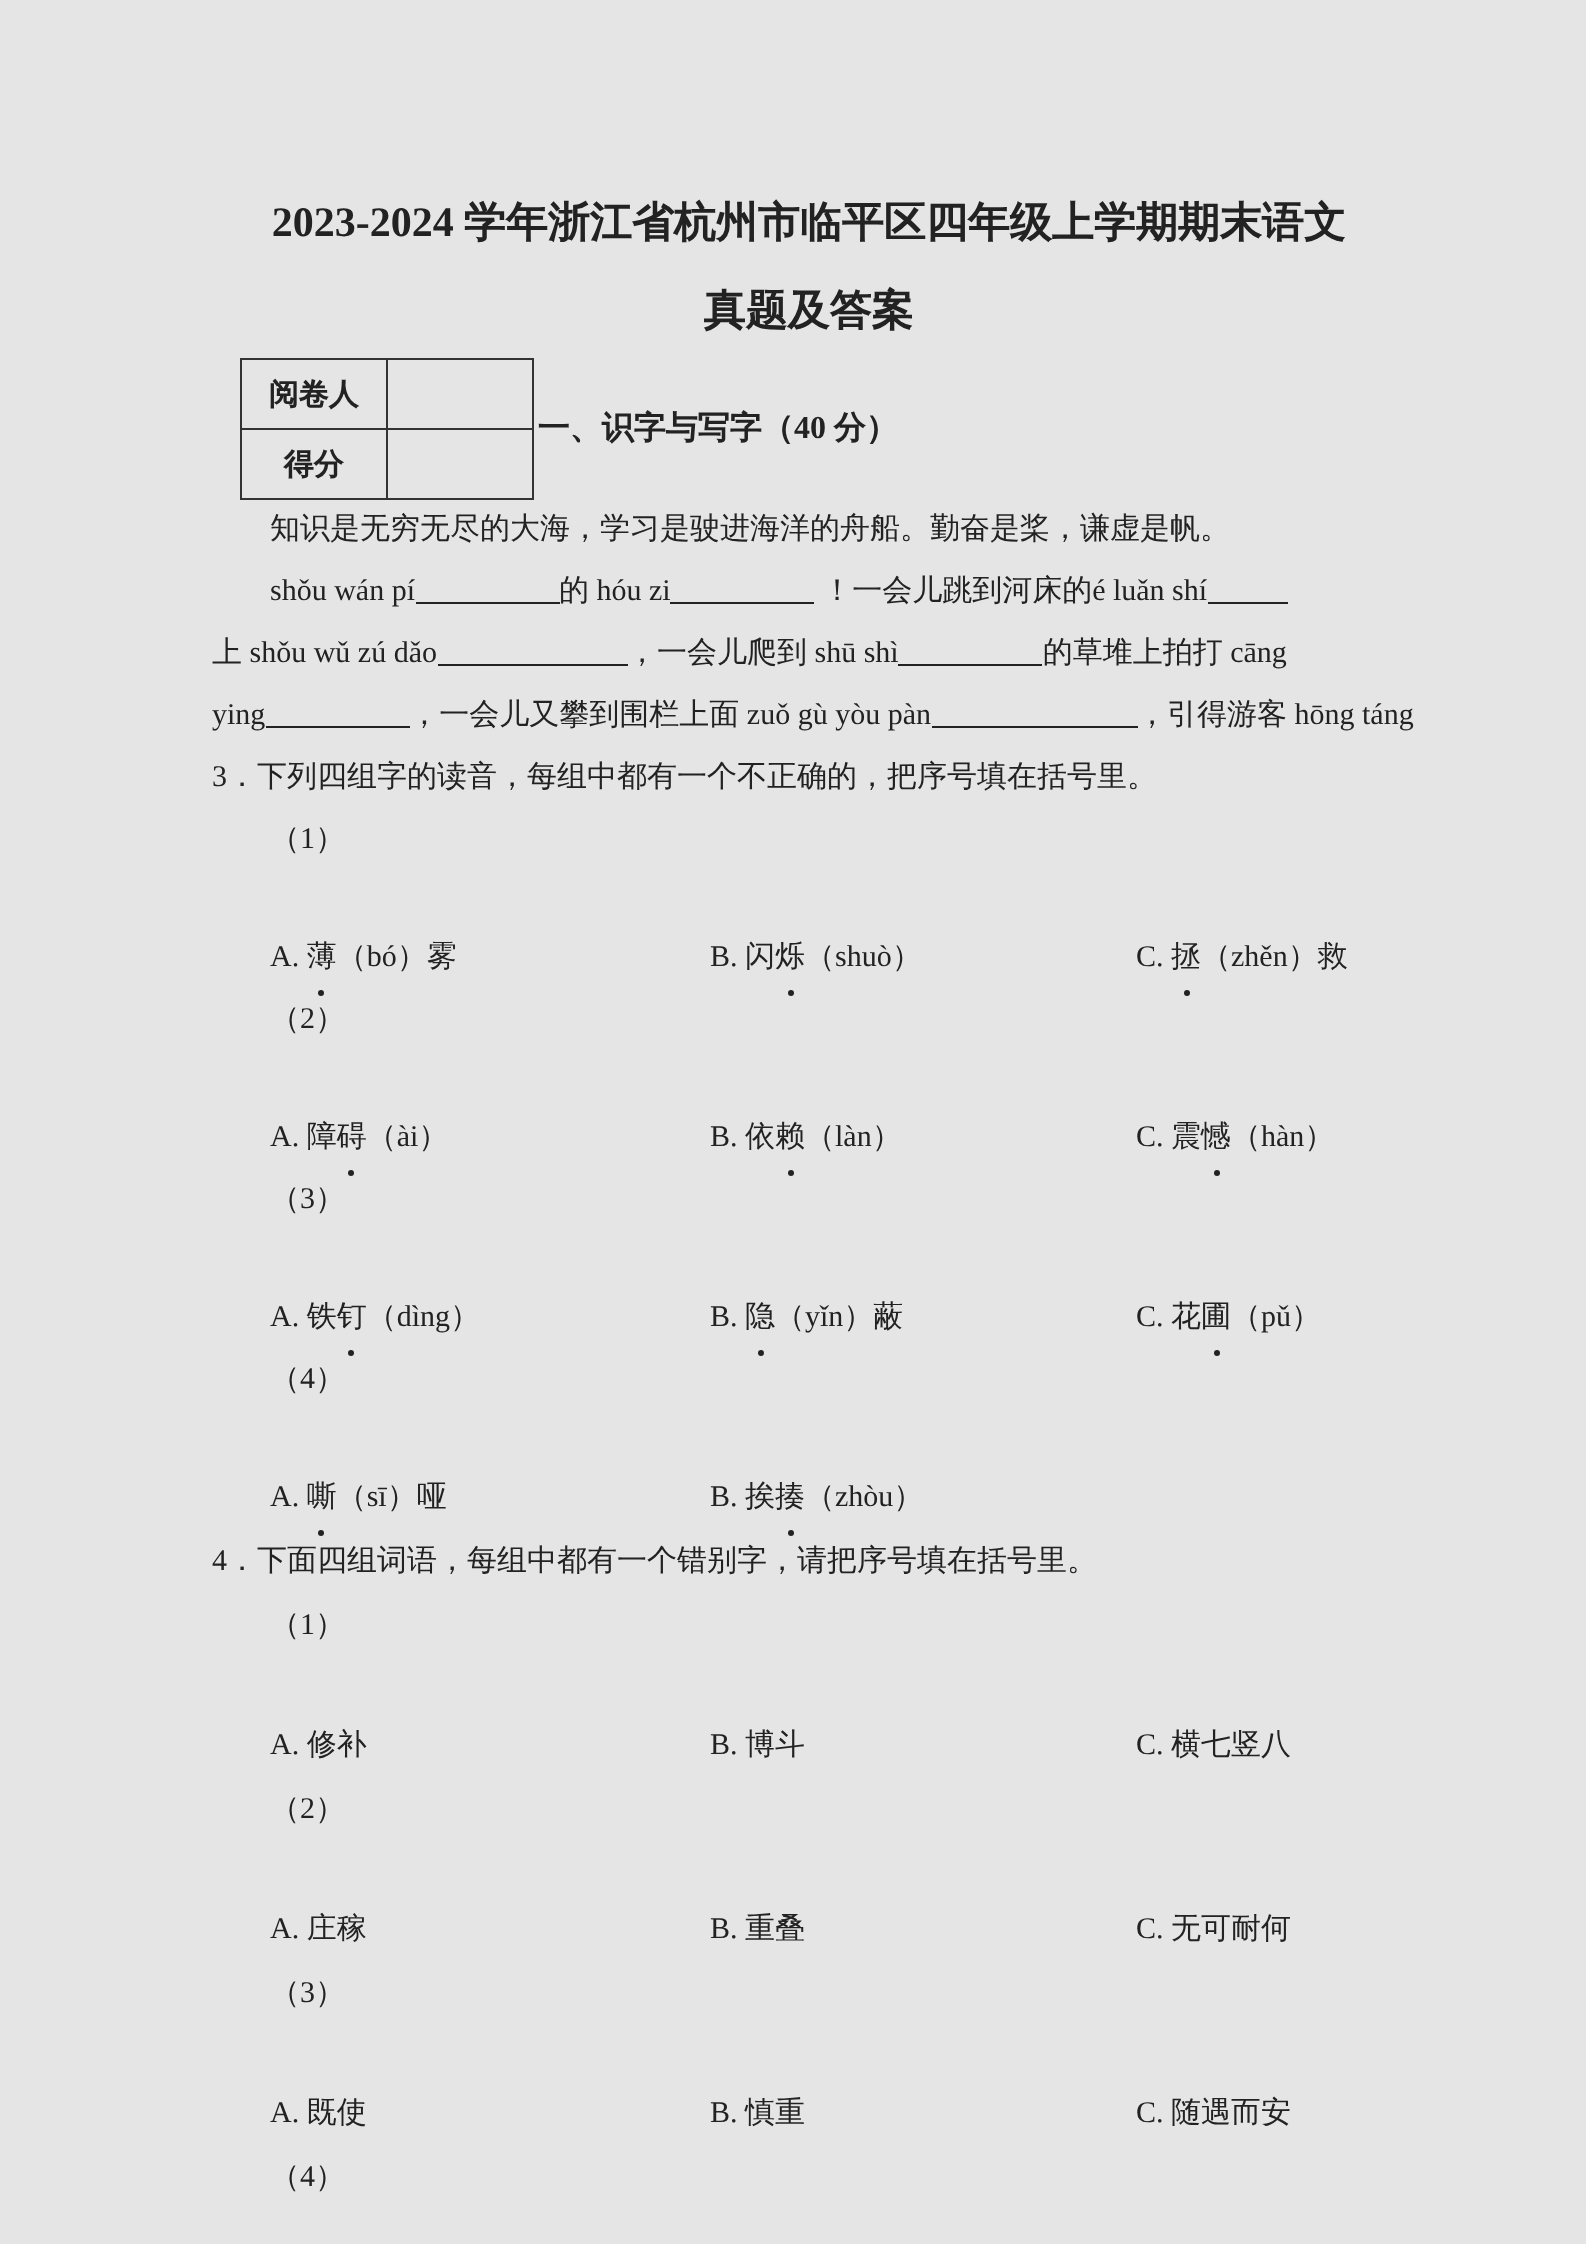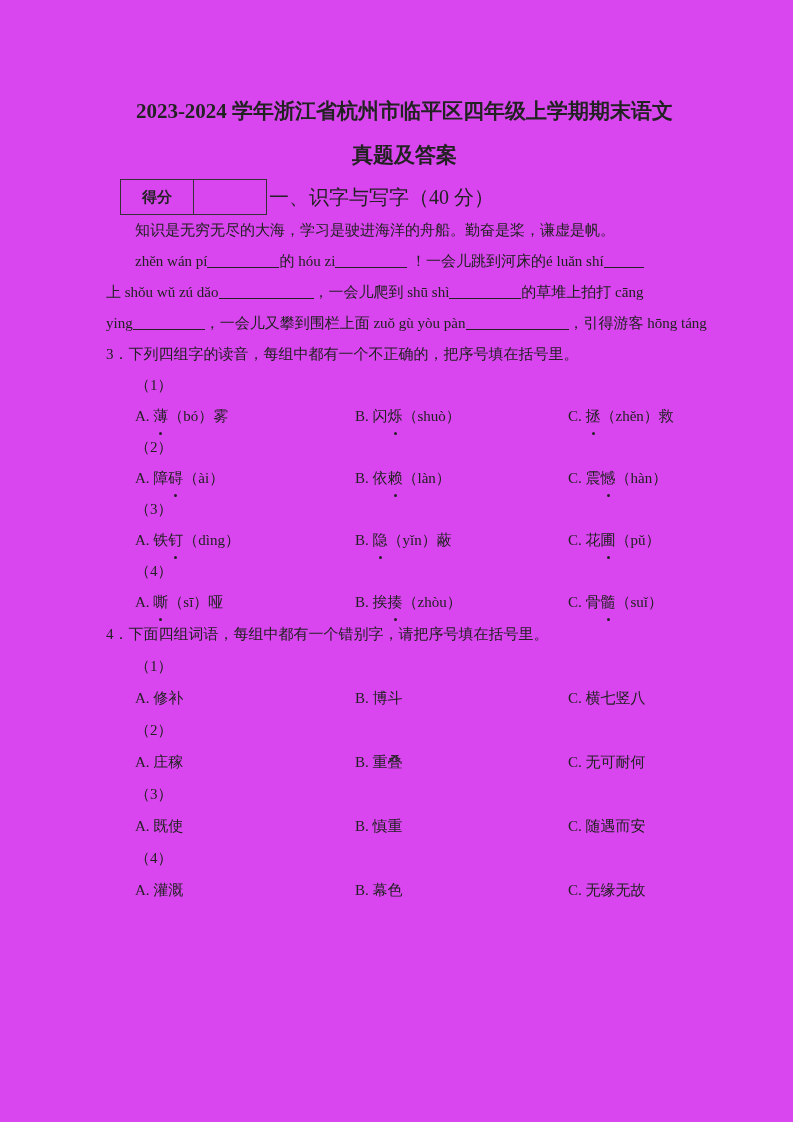--- a/index.html
+++ b/index.html
@@ -1,40 +1,40 @@
 <!DOCTYPE html>
 <html><head>
 <meta charset="utf-8">
 <style>
   html,body{margin:0;padding:0;background:#ffffff;}
   .page{
-    width:793px;height:1122px;background:#d946ef;box-sizing:border-box;
+    width:793px;height:1122px;background:#e5e5e5;box-sizing:border-box;
     padding:89px 90px 0 106px;
     font-family:"Liberation Serif","DejaVu Serif",serif;
     color:#222222;font-size:15px;position:relative;overflow:hidden;
   }
   .doc-title{font-size:21px;font-weight:700;text-align:center;line-height:44px;}
   .score-row{display:flex;align-items:center;margin-left:14px;margin-top:2px;}
   table.score{border-collapse:collapse;}
   table.score td{
     border:1.5px solid #333333;width:72px;height:34px;text-align:center;
     font-weight:700;font-size:15px;padding:0;
   }
-  .section-heading{font-weight:400;font-size:20px;margin-left:2px;white-space:nowrap;}
+  .section-heading{font-weight:700;font-size:16px;margin-left:2px;white-space:nowrap;}
   .line{line-height:31px;margin:0;white-space:nowrap;}
   .q4-block .line{line-height:32px;}
   .indent{padding-left:29px;}
   .first-q{margin-top:3px;}
   .blank{
     display:inline-block;border-bottom:1px solid #222222;height:2px;
     vertical-align:-2px;
   }
   .w40{width:40px}.w72{width:72px}.w95{width:95px}.w103{width:103px}.w105{width:105px}
   .opt-row{display:flex;}
-  .opt{white-space:nowrap;}
+  .opt{white-space:nowrap;margin-top:28px;}
   .col-a{width:220px;}
   .col-b{width:213px;}
   .col-c{flex:1;}
   .em{position:relative;display:inline-block;}
   .em::after{
     content:"";position:absolute;left:50%;margin-left:-1.5px;bottom:-3px;
     width:3px;height:3px;border-radius:50%;background:#222222;
   }
 </style>
 </head>
@@ -43,32 +43,36 @@
 <div class="page">
 
   <div class="doc-title">
     <div>2023-2024 学年浙江省杭州市临平区四年级上学期期末语文</div>
     <div>真题及答案</div>
   </div>
 
   <div class="score-row">
     <table class="score">
       <tbody>
+          <tr>
+        <td>阅卷人</td>
+        <td></td>
+      </tr>
       <tr>
         <td>得分</td>
         <td></td>
       </tr>
     </tbody>
       </table>
     <div class="section-heading">一、识字与写字（40 分）</div>
   </div>
 
   <p class="line indent">知识是无穷无尽的大海，学习是驶进海洋的舟船。勤奋是桨，谦虚是帆。</p>
 
-  <p class="line indent"><span>zhěn wán pí</span><span class="blank w72"></span><span>的 hóu zi</span><span class="blank w72"></span><span> ！一会儿跳到河床的é luǎn shí</span><span class="blank w40"></span></p>
+  <p class="line indent"><span>shǒu wán pí</span><span class="blank w72"></span><span>的 hóu zi</span><span class="blank w72"></span><span> ！一会儿跳到河床的é luǎn shí</span><span class="blank w40"></span></p>
   <p class="line"><span>上 shǒu wǔ zú dǎo</span><span class="blank w95"></span><span>，一会儿爬到 shū shì</span><span class="blank w72"></span><span>的草堆上拍打 cāng</span></p>
   <p class="line"><span>ying</span><span class="blank w72"></span><span>，一会儿又攀到围栏上面 zuǒ gù yòu pàn</span><span class="blank w103"></span><span>，引得游客 hōng táng</span></p>
 
   <p class="line">3．下列四组字的读音，每组中都有一个不正确的，把序号填在括号里。</p>
 
   <p class="line indent">（1）</p>
   <div class="line indent opt-row">
     <span class="opt col-a"><span>A. </span><span class="em">薄</span><span>（bó）雾</span></span>
     <span class="opt col-b"><span>B. 闪</span><span class="em">烁</span><span>（shuò）</span></span>
     <span class="opt col-c"><span>C. </span><span class="em">拯</span><span>（zhěn）救</span></span>
@@ -85,21 +89,20 @@
   <div class="line indent opt-row">
     <span class="opt col-a"><span>A. 铁</span><span class="em">钉</span><span>（dìng）</span></span>
     <span class="opt col-b"><span>B. </span><span class="em">隐</span><span>（yǐn）蔽</span></span>
     <span class="opt col-c"><span>C. 花</span><span class="em">圃</span><span>（pǔ）</span></span>
   </div>
 
   <p class="line indent">（4）</p>
   <div class="line indent opt-row">
     <span class="opt col-a"><span>A. </span><span class="em">嘶</span><span>（sī）哑</span></span>
     <span class="opt col-b"><span>B. 挨</span><span class="em">揍</span><span>（zhòu）</span></span>
-    <span class="opt col-c"><span>C. 骨</span><span class="em">髓</span><span>（suǐ）</span></span>
   </div>
 
   <div class="q4-block">
     <p class="line">4．下面四组词语，每组中都有一个错别字，请把序号填在括号里。</p>
 
     <p class="line indent">（1）</p>
     <div class="line indent opt-row">
       <span class="opt col-a">A. 修补</span>
       <span class="opt col-b">B. 博斗</span>
       <span class="opt col-c">C. 横七竖八</span>

